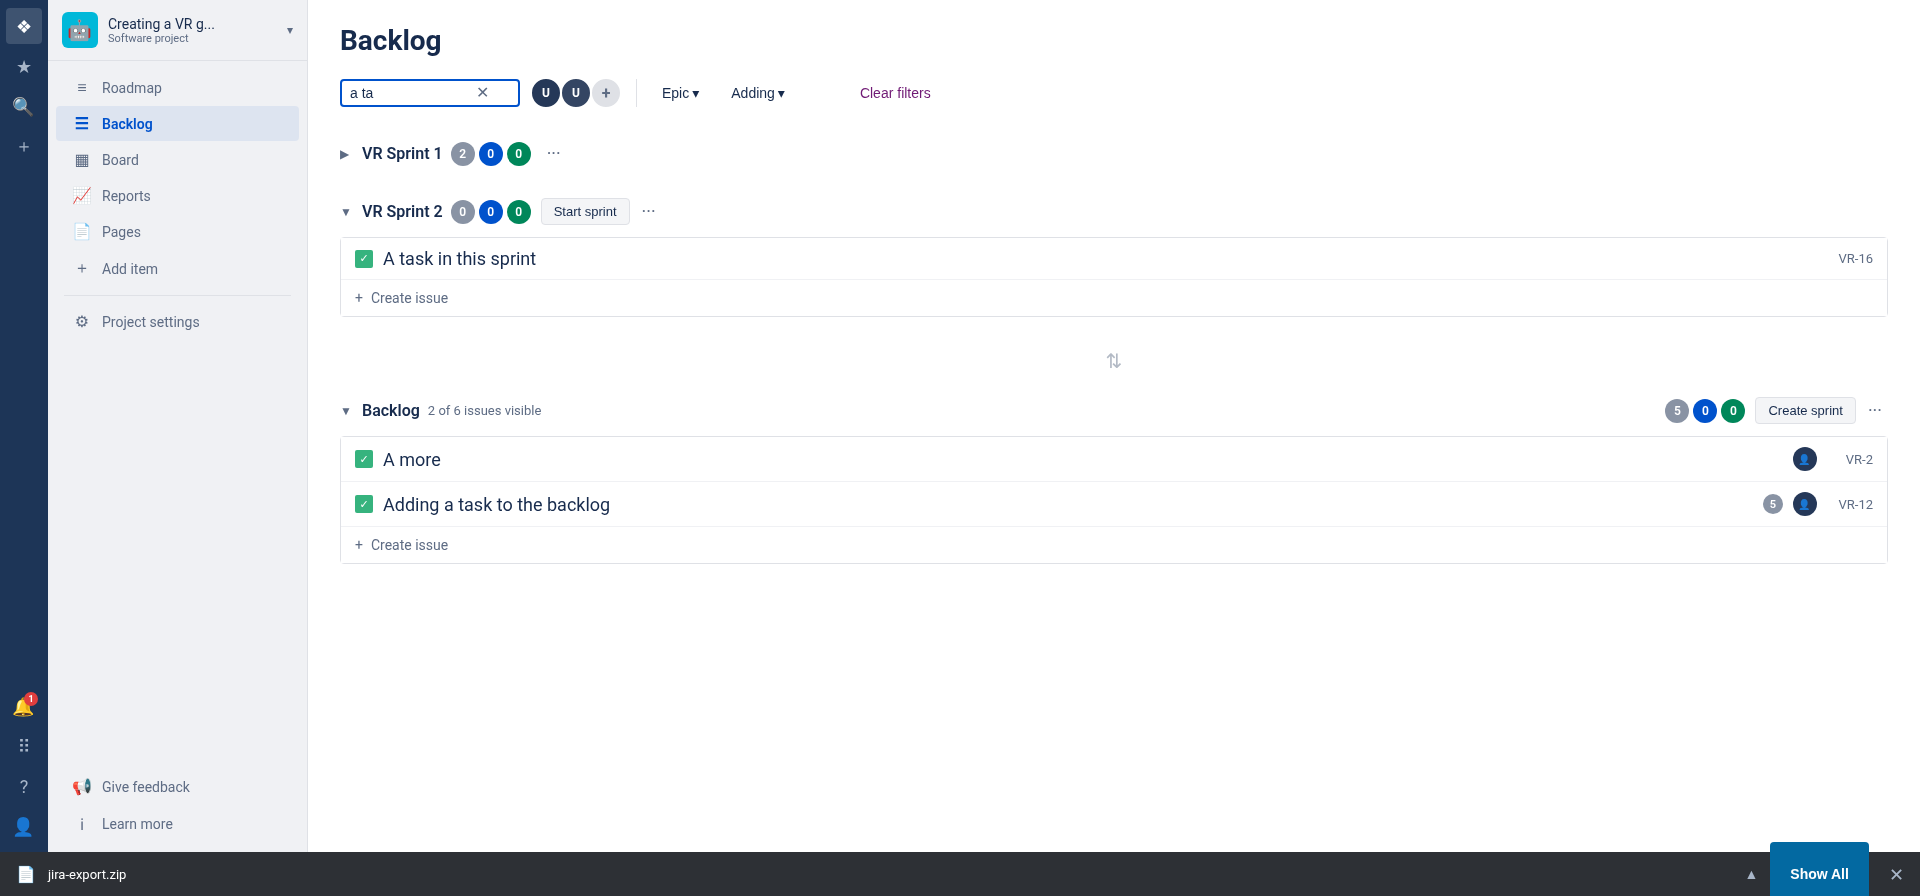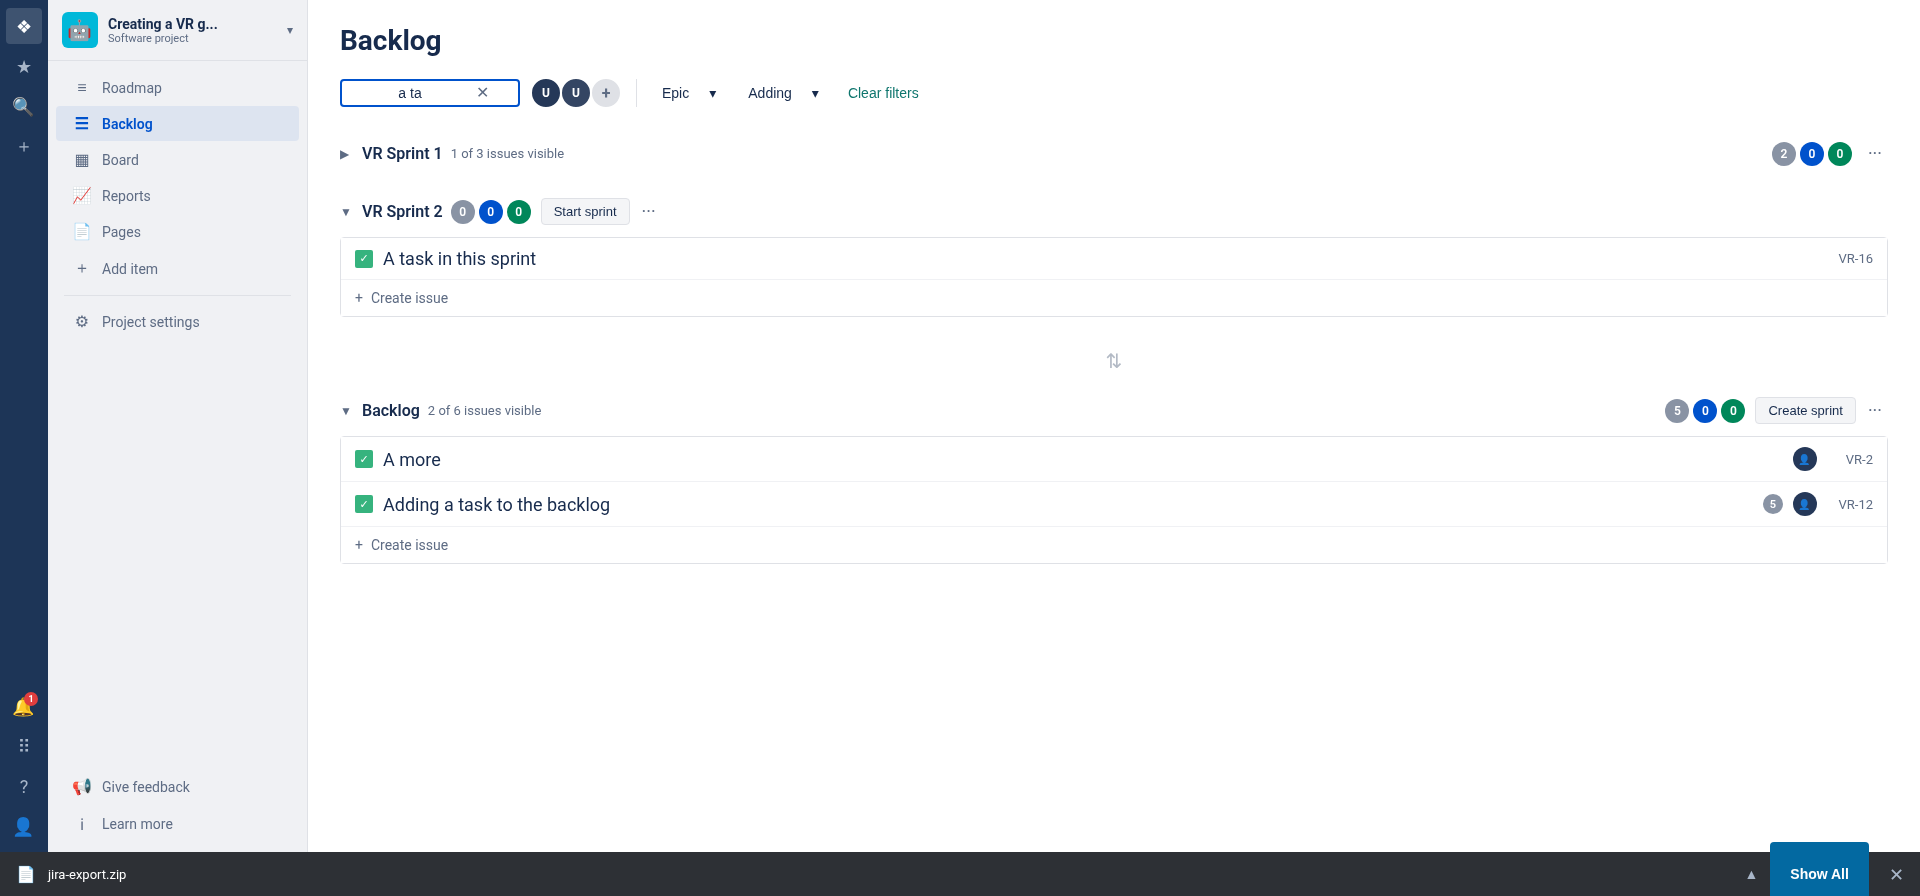--- a/index.html
+++ b/index.html
@@ -60,21 +60,21 @@
     }
     .project-avatar {
       width: 36px; height: 36px;
       background: #00b8d9;
       border-radius: 6px;
       display: flex; align-items: center; justify-content: center;
       font-size: 20px;
       flex-shrink: 0;
     }
     .project-info { flex: 1; min-width: 0; }
-    .project-name { font-size: 14px; font-weight: 700; color: #172b4d; white-space: nowrap; overflow: hidden; text-overflow: ellipsis; }
+    .project-name { font-size: 14px; font-weight: 400; color: #172b4d; white-space: nowrap; overflow: hidden; text-overflow: ellipsis; }
     .project-type { font-size: 11px; color: #5e6c84; }
     .sidebar-chevron { color: #5e6c84; font-size: 12px; cursor: pointer; }
 
     .sidebar-nav { padding: 8px 0; flex: 1; }
     .nav-item {
       display: flex;
       align-items: center;
       gap: 10px;
       padding: 8px 16px;
       cursor: pointer;
@@ -128,21 +128,20 @@
       gap: 6px;
       min-width: 180px;
     }
     .search-box input {
       border: none;
       outline: none;
       font-size: 14px;
       color: #172b4d;
       background: transparent;
       width: 120px;
-      text-align: center;
     }
     .search-clear {
       cursor: pointer;
       color: #5e6c84;
       font-size: 16px;
       line-height: 1;
     }
     .avatar-filter-group {
       display: flex;
       align-items: center;
@@ -158,36 +157,37 @@
       font-weight: bold;
       cursor: pointer;
       border: 2px solid #fff;
       margin-left: -4px;
     }
     .avatar-filter:first-child { margin-left: 0; }
     .avatar-filter.ghost { background: #dfe1e6; color: #5e6c84; font-size: 16px; }
     .filter-divider { width: 1px; height: 28px; background: #dfe1e6; margin: 0 4px; }
     .filter-btn {
       display: flex;
-      gap: 20px;
+      gap: 3px;
       padding: 6px 10px;
       border: 1px solid transparent;
       border-radius: 4px;
       background: transparent;
       color: #172b4d;
       font-size: 14px;
       cursor: pointer;
     }
     .clear-filters-btn {
       background: none;
       border: none;
-      color: #0f766e;
+      color: #701a75;
       font-size: 14px;
       cursor: pointer;
       padding: 6px 8px;
+      margin-left: 46px;
     }
 
     
     .sprint-section { margin-bottom: 16px; }
     .sprint-header {
       display: flex;
       align-items: center;
       padding: 8px 0;
       cursor: pointer;
       user-select: none;
@@ -405,21 +405,20 @@
           <span>▾</span>
         </button>
 
         <button class="clear-filters-btn">Clear filters</button>
       </div>
 
       <div class="sprint-section">
         <div class="sprint-header">
           <span class="sprint-toggle">▶</span>
           <span class="sprint-name">VR Sprint 1</span>
-          <span class="sprint-meta">1 of 3 issues visible</span>
           <div class="sprint-badges">
             <div class="sprint-badge badge-gray">2</div>
             <div class="sprint-badge badge-blue">0</div>
             <div class="sprint-badge badge-green">0</div>
           </div>
           <span class="sprint-more">···</span>
         </div>
       </div>
 
       <div class="sprint-section">

